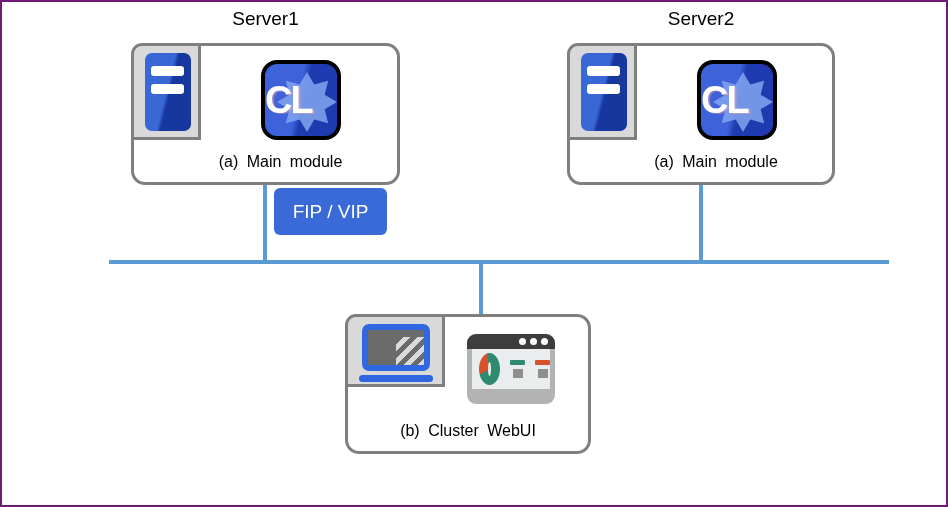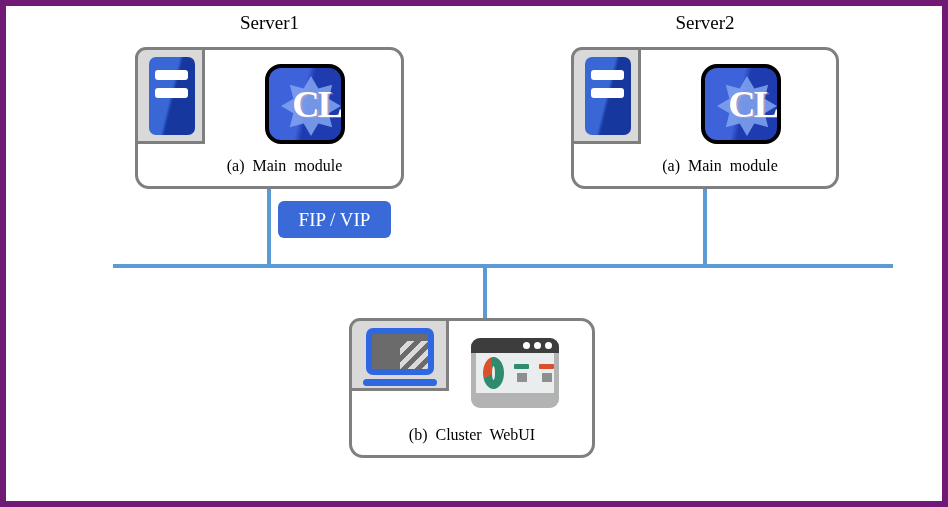--- a/index.html
+++ b/index.html
@@ -4,24 +4,23 @@
 <style>
   * { margin:0; padding:0; box-sizing:border-box; }
   body {
     font-family: "Liberation Sans", sans-serif;
     background:#fff;
     color:#000;
   }
   .canvas {
     position:relative;
     width:948px; height:507px;
-    border:6px solid #701a75;
+    border:2px solid #701a75;
     background:#ffffff;
     overflow:hidden;
-    font-family:Liberation Serif, serif;
   }
 
   
   .group-title {
     position:absolute;
     font-size:19px;
     text-align:center;
     color:#000;
   }
   .caption {
@@ -75,21 +74,21 @@
   .tower .bar.b2 { top:31px; }
 
   
   .cl-icon {
     position:absolute;
     width:80px; height:80px;
     border:4px solid #000;
     border-radius:16px;
     background:linear-gradient(102deg, #3e62d9 46%, #1e3cb0 54%);
     overflow:hidden;
-    display:flex; align-items:center; justify-content:flex-end;
+    display:flex; align-items:center; justify-content:flex-start;
   }
   .cl-icon svg { position:absolute; left:0; top:0; }
   .cl-icon .cl-text {
     position:relative;
     z-index:2;
     font-size:38px;
     font-weight:bold;
     color:#ffffff;
     letter-spacing:-2px;
     text-shadow:2px 1px 0 rgba(235,160,160,0.45);
@@ -165,22 +164,22 @@
   }
   .mini-item { display:flex; flex-direction:column; align-items:center; gap:4px; }
   .mini-bar { width:15px; height:5px; border-radius:1px; }
   .mini-bar.teal { background:#2e8b6e; }
   .mini-bar.red  { background:#da4f2c; }
   .mini-sq { width:10px; height:9px; background:#8f8f8f; }
 
   
   .badge {
     position:absolute;
-    left:272px; top:195px;
-    width:113px; height:37px;
+    left:272px; top:186px;
+    width:113px; height:47px;
     background:#3a6ad8;
     border-radius:6px;
     color:#ffffff;
     font-size:19px;
     display:flex; align-items:center; justify-content:center;
   }
 
   
   .net-line { position:absolute; background:#5b9bd5; }
   .h-line  { left:107px; top:258px; width:780px; height:4px; }

